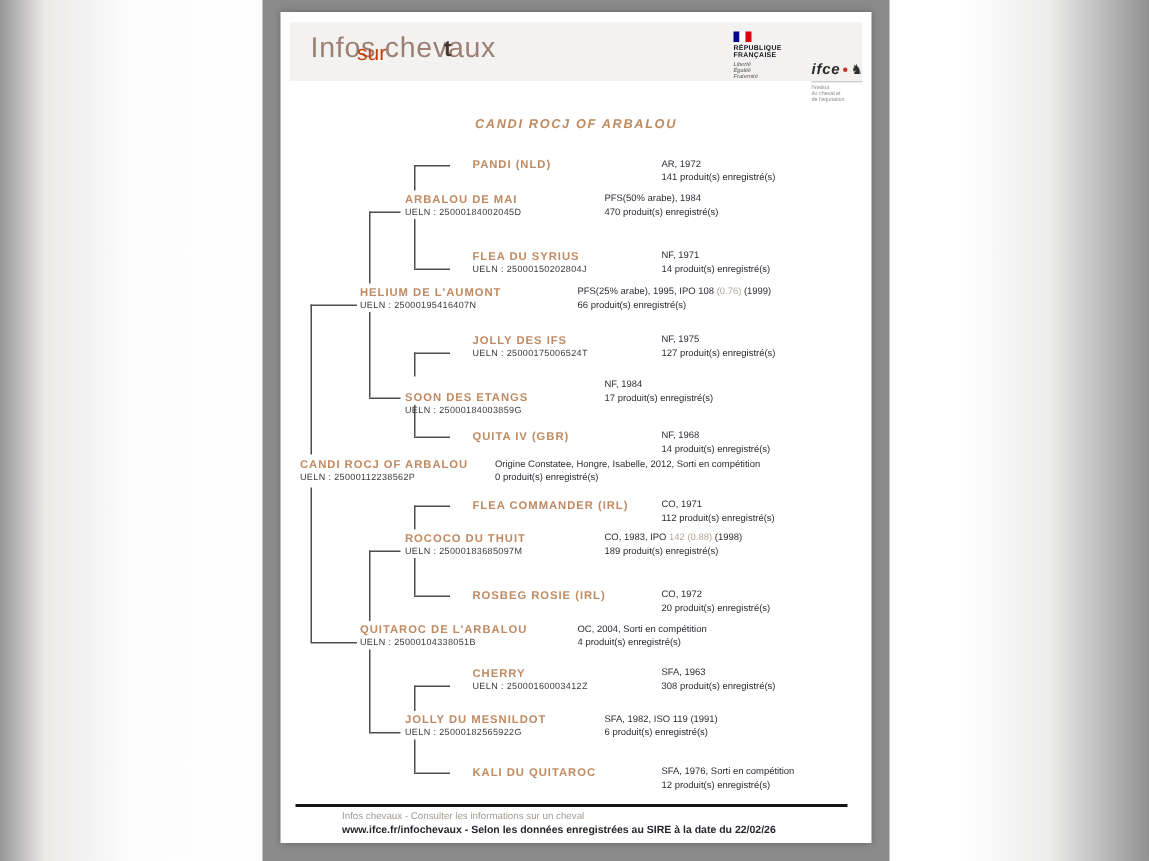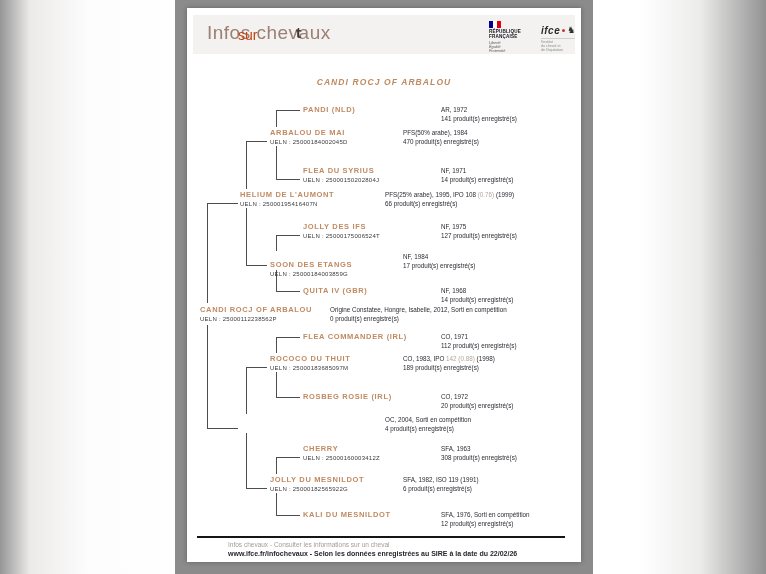--- a/index.html
+++ b/index.html
@@ -17,34 +17,34 @@
   .banner{position:absolute;left:6px;top:7px;width:382px;height:39px;background:#f3f2f0;}
   .brand{position:absolute;left:14px;top:7px;font-size:19px;letter-spacing:.5px;color:#9c8074;}
   .brand-ov{position:absolute;left:45px;top:12px;font-size:14px;font-weight:400;color:#c2410c;}
   .brand-ov2{position:absolute;left:103px;top:9px;font-size:15px;font-weight:700;color:#46362f;}
   .logo-rf{position:absolute;left:296px;top:6px;width:50px;color:#14141e;}
   .rf-flag{display:flex;height:7px;width:12px;margin-bottom:1px;}
   .rf-flag span{width:4px;height:7px;display:block;}
   .rf-b{background:#000091}.rf-w{background:#ffffff}.rf-r{background:#e1000f}
   .rf-t{font-size:4.6px;font-weight:800;line-height:5px;letter-spacing:.2px;}
   .rf-motto{margin-top:2px;font-size:3.8px;line-height:4.2px;color:#555;font-style:italic;}
-  .logo-ifce{position:absolute;left:348px;top:10px;color:#2b2b2b;}
+  .logo-ifce{position:absolute;left:348px;top:26px;color:#2b2b2b;}
   .ifce-row{display:flex;align-items:center;gap:2px;}
   .ifce-mark{font-size:10px;font-weight:800;font-style:italic;letter-spacing:.5px;}
   .ifce-dot{width:3px;height:3px;border-radius:50%;background:#c0392b;display:inline-block;}
   .ifce-horse{font-size:9px;line-height:9px;}
   .ifce-sub{margin-top:2px;font-size:3.6px;line-height:4px;color:#8a8a8a;border-top:1px solid #cfcfcf;padding-top:1px;}
   
   .title{position:absolute;left:0;top:47px;width:100%;text-align:center;font-size:17px;font-style:italic;font-weight:600;color:#1b1b1b;letter-spacing:.3px;}
   .subtitle{position:absolute;left:0;top:69px;width:100%;text-align:center;font-size:8.5px;font-style:italic;font-weight:700;color:#bf8a5f;letter-spacing:1.1px;}
   
   .h{position:absolute;white-space:nowrap;}
   .h .nm{font-size:7.5px;font-weight:600;letter-spacing:.65px;color:#c08a62;}
   .h .ue{font-size:6px;letter-spacing:.25px;color:#3a3a40;margin-top:1.5px;}
-  .g0{left:13px}.g1{left:53px}.g2{left:83px}.g3{left:116px}
+  .g0{left:13px}.g1{left:53px}.g2{left:83px}.g3{left:128px}
   .det{position:absolute;white-space:nowrap;font-size:6.3px;line-height:9px;color:#2b2b33;}
   .d0{left:143px}.d1{left:198px}.d2c{left:216px}.d3{left:254px}
   .lt{color:#b4a69a;}
   .vl,.hl{position:absolute;background:#4d4d4d;}
   .vl{width:1px;}
   .hl{height:1px;}
   
   .frule{position:absolute;left:10px;top:528px;width:368px;height:2px;background:#151515;}
   .f1{position:absolute;left:41px;top:533px;font-size:6.5px;color:#a49b93;}
   .f2{position:absolute;left:41px;top:542px;font-size:7px;font-weight:600;color:#25252b;}
@@ -217,20 +217,24 @@
   </div>
 
   <div class="h g3" style="top:384px">
     <div class="nm">ROSBEG ROSIE (IRL)</div>
   </div>
   <div class="det d3" style="top:384px">
     <div><span>CO, 1972</span></div>
     <div>20 produit(s) enregistré(s)</div>
   </div>
 
+  <div class="h g1" style="top:407px">
+    <div class="nm">QUITAROC DE L'ARBALOU</div>
+    <div class="ue">UELN : 25000104338051B</div>
+  </div>
   <div class="det d1" style="top:407px">
     <div><span>OC, 2004, Sorti en compétition</span></div>
     <div>4 produit(s) enregistré(s)</div>
   </div>
 
   <div class="h g3" style="top:436px">
     <div class="nm">CHERRY</div>
     <div class="ue">UELN : 25000160003412Z</div>
   </div>
   <div class="det d3" style="top:436px">
@@ -241,21 +245,21 @@
   <div class="h g2" style="top:467px">
     <div class="nm">JOLLY DU MESNILDOT</div>
     <div class="ue">UELN : 25000182565922G</div>
   </div>
   <div class="det d2c" style="top:467px">
     <div><span>SFA, 1982, ISO 119 (1991)</span></div>
     <div>6 produit(s) enregistré(s)</div>
   </div>
 
   <div class="h g3" style="top:502px">
-    <div class="nm">KALI DU MESNILDOT</div>
+    <div class="nm">KALI DU QUITAROC</div>
   </div>
   <div class="det d3" style="top:502px">
     <div><span>SFA, 1976, Sorti en compétition</span></div>
     <div>12 produit(s) enregistré(s)</div>
   </div>
 
   <div class="frule"></div>
   <div class="f1">Infos chevaux - Consulter les informations sur un cheval</div>
   <div class="f2">www.ifce.fr/infochevaux - Selon les données enregistrées au SIRE à la date du 22/02/26</div>
 

